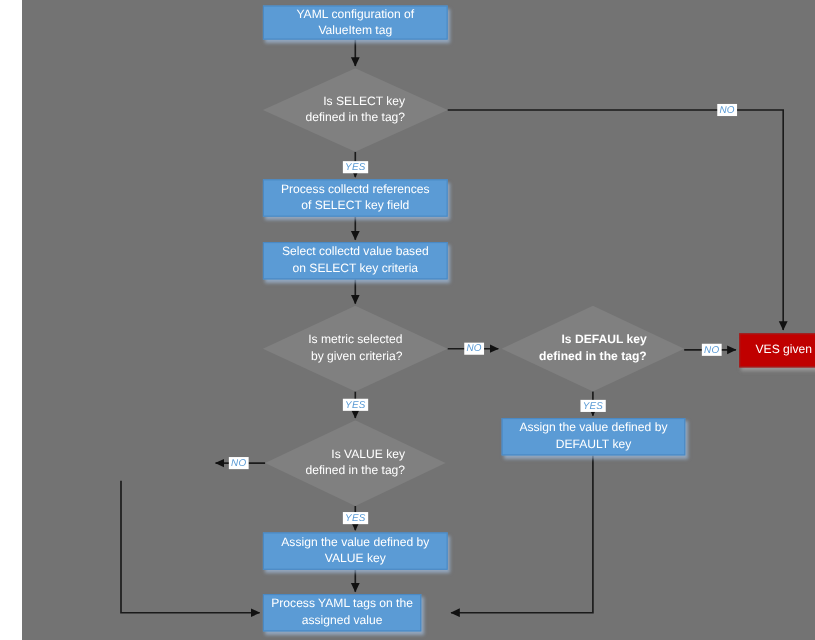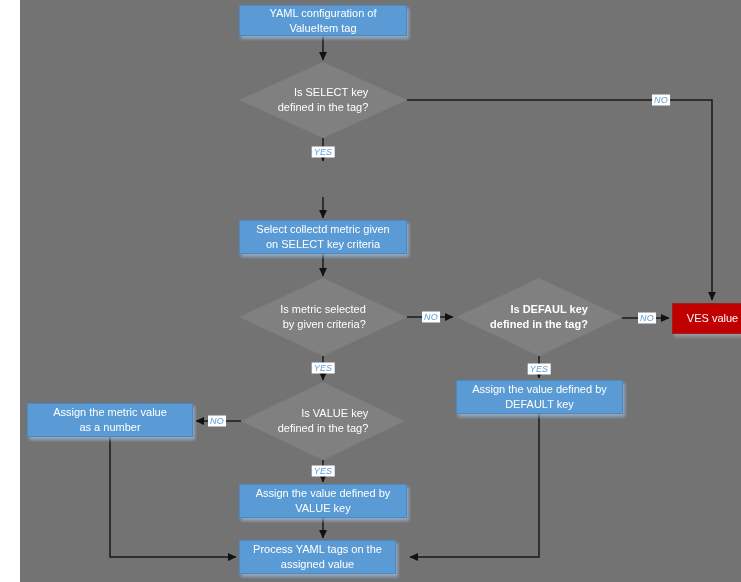--- a/index.html
+++ b/index.html
@@ -90,61 +90,61 @@
   <div class="node process" style="left:219px; top:5px; width:168px; height:31px;">
     <span>YAML configuration of
 ValueItem tag</span>
   </div>
 
   <div class="node decision" style="left:219px; top:62px; width:168px; height:76px;">
     <span>Is SELECT key
 defined in the tag?</span>
   </div>
 
+  <div class="node process" style="left:219px; top:163px; width:168px; height:34px;">
+    <span>Process collectd references
+of SELECT key field</span>
+  </div>
 
   <div class="node process" style="left:219px; top:220px; width:168px; height:34px;">
-    <span>Select collectd metric given
+    <span>Select collectd value based
 on SELECT key criteria</span>
   </div>
 
   <div class="node decision" style="left:219px; top:278px; width:168px; height:78px;">
     <span>Is metric selected
 by given criteria?</span>
   </div>
 
   <div class="node decision" style="left:436px; top:278px; width:166px; height:78px;font-weight:bold;">
     <span>Is DEFAUL key
 defined in the tag?</span>
   </div>
 
   <div class="node error" style="left:652px; top:303px; width:81px; height:31px;">
-    <span>VES value</span>
+    <span>VES given</span>
   </div>
 
   <div class="node process" style="left:436px; top:380px; width:167px; height:34px;">
     <span>Assign the value defined by
 DEFAULT key</span>
   </div>
 
   <div class="node decision" style="left:221px; top:382px; width:164px; height:78px;">
     <span>Is VALUE key
 defined in the tag?</span>
   </div>
 
-  <div class="node process" style="left:7px; top:403px; width:166px; height:34px;">
-    <span>Assign the metric value
-as a number</span>
-  </div>
 
   <div class="node process" style="left:219px; top:484px; width:168px; height:34px;">
     <span>Assign the value defined by
 VALUE key</span>
   </div>
 
-  <div class="node process" style="left:219px; top:540px; width:157px; height:34px;justify-content:center;">
+  <div class="node process" style="left:219px; top:540px; width:144px; height:34px;justify-content:center;">
     <span>Process YAML tags on the
 assigned value</span>
   </div>
 
   <span class="edge-label" style="left:303px; top:152px;">YES</span>
   <span class="edge-label" style="left:641px; top:100px;">NO</span>
   <span class="edge-label" style="left:411px; top:317px;">NO</span>
   <span class="edge-label" style="left:303px; top:368px;">YES</span>
   <span class="edge-label" style="left:627px; top:318px;">NO</span>
   <span class="edge-label" style="left:519px; top:369px;">YES</span>

